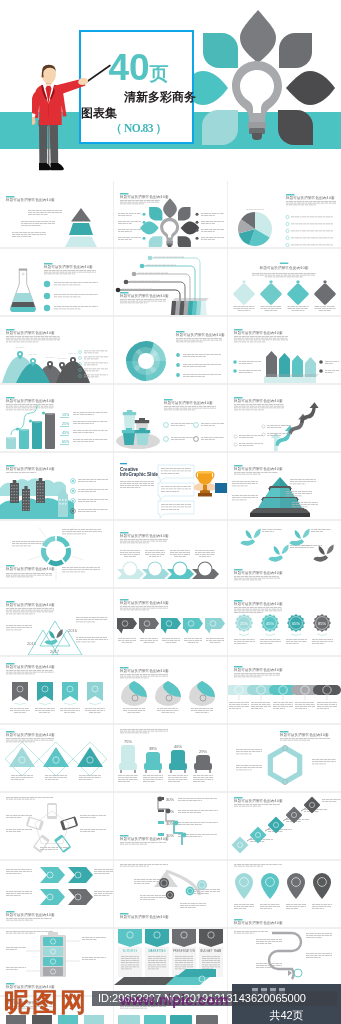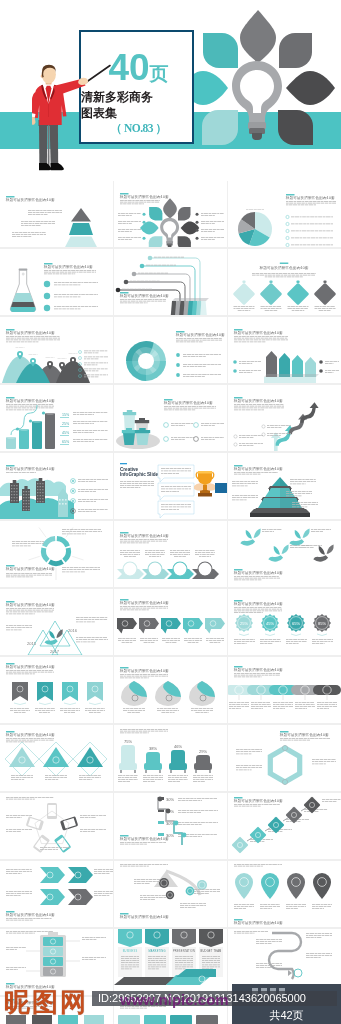--- a/index.html
+++ b/index.html
@@ -5,25 +5,25 @@
 
 html,body{margin:0;padding:0;background:#fff;}
 body{width:341px;height:1024px;font-family:"Liberation Sans","DejaVu Sans",sans-serif;overflow:hidden;position:relative;}
 .page{position:absolute;left:0;top:0;width:341px;height:1024px;background:#fdfdfd;overflow:hidden;}
 
 
 .header{position:absolute;left:0;top:0;width:341px;height:181px;background:#ffffff;overflow:hidden;}
 .hdr-band{position:absolute;left:0;top:112px;width:341px;height:37px;background:#4cc3c3;}
 .flower{position:absolute;left:179px;top:9px;}
 .man{position:absolute;left:32px;top:60px;}
-.titlebox{position:absolute;left:79px;top:30px;width:115px;height:114px;background:#ffffff;border:2px solid #0c4a6e;box-sizing:border-box;}
+.titlebox{position:absolute;left:79px;top:30px;width:115px;height:114px;background:#ffffff;border:2px solid #0ea5e9;box-sizing:border-box;}
 .bignum-row{position:absolute;left:0;top:17px;width:115px;text-align:center;white-space:nowrap;line-height:30px;}
 .bignum{font-size:37px;font-weight:bold;color:#56c3c3;letter-spacing:0px;line-height:1;vertical-align:baseline;}
 .bigunit{font-size:19px;font-weight:bold;color:#56c3c3;vertical-align:baseline;margin-left:0px;}
-.t1{position:absolute;left:0;top:57px;width:115px;text-align:left;font-size:12px;font-weight:bold;color:#231f20;letter-spacing:0px;}
+.t1{position:absolute;left:0;top:57px;width:115px;text-align:right;font-size:12px;font-weight:bold;color:#231f20;letter-spacing:0px;}
 .t2{position:absolute;left:0;top:73px;width:115px;text-align:left;font-size:12px;font-weight:bold;color:#231f20;}
 .t3{position:absolute;left:0;top:89px;width:115px;text-align:center;font-size:11.5px;font-weight:bold;color:#3fb6bb;letter-spacing:-0.5px;font-family:Liberation Serif, serif;}
 
 
 .grid{position:absolute;left:0;top:181px;width:341px;height:843px;background:#efefef;}
 .slide{position:absolute;width:113px;height:66px;background:#ffffff;overflow:hidden;}
 .sv{position:absolute;left:0;top:0;display:block;}
 .st{font-size:3.7px;fill:#6e6e6e;font-family:"DejaVu Sans",sans-serif;}
 .stc{text-anchor:middle;}
 .st2{font-size:4.6px;fill:#2f3d4c;font-weight:bold;font-family:"Liberation Sans",sans-serif;}

